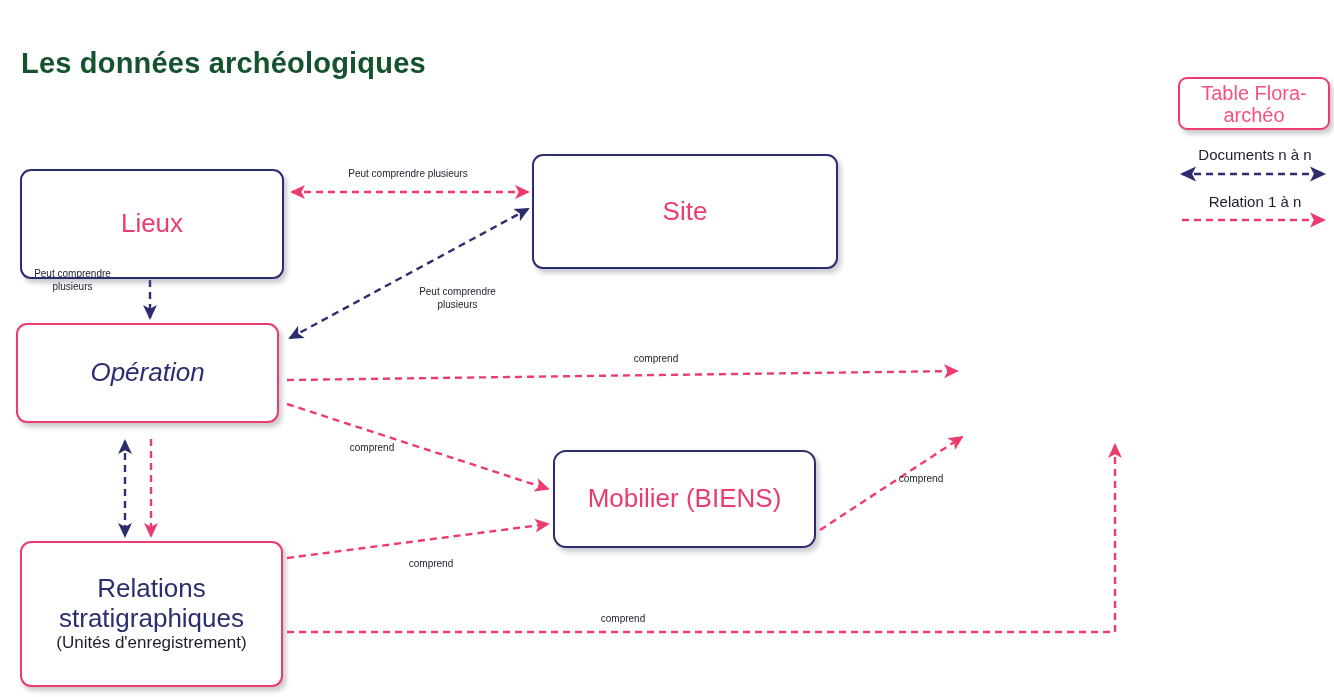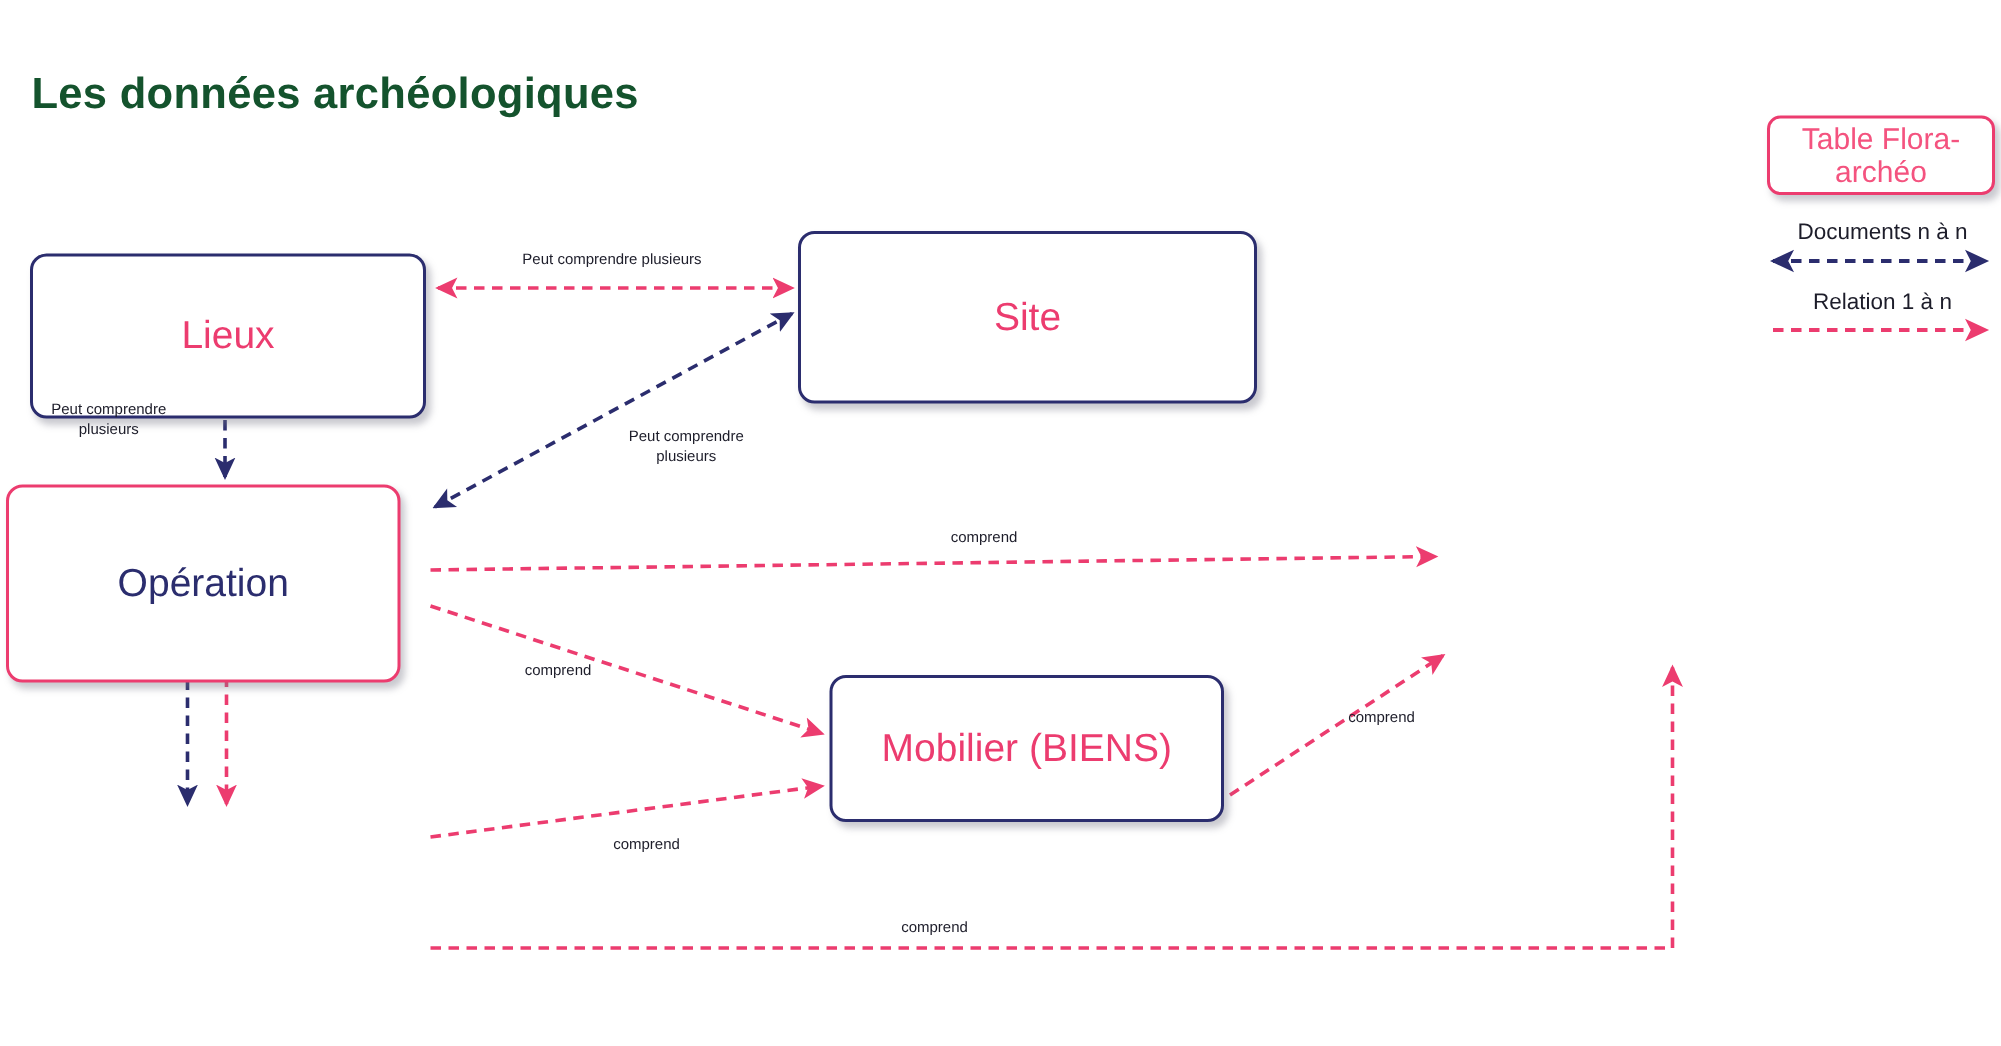--- a/index.html
+++ b/index.html
@@ -148,29 +148,33 @@
   </svg>
 
   <div class="node navy-border" style="left:20px; top:137px; width:264px; height:110px;margin-top:32px;">
     <div class="main pink">Lieux</div>
   </div>
 
   <div class="node navy-border" style="left:532px; top:154px; width:306px; height:115px;">
     <div class="main pink">Site</div>
   </div>
 
-  <div class="node pink-border" style="left:4px; top:323px; width:263px; height:132px;">
+  <div class="node pink-border" style="left:16px; top:323px; width:263px; height:100px;font-style:italic;">
     <div class="main navy">Opération</div>
   </div>
 
 
-  <div class="node navy-border" style="left:553px; top:450px; width:263px; height:98px;">
+  <div class="node navy-border" style="left:553px; top:450px; width:263px; height:98px;border-radius:13px;">
     <div class="main pink">Mobilier (BIENS)</div>
   </div>
 
+  <div class="node pink-border" style="left:20px; top:541px; width:263px; height:146px;">
+    <div class="main navy wrap" style="max-width:240px;">Relations stratigraphiques</div>
+    <div class="sub">(Unités d'enregistrement)</div>
+  </div>
 
   <div class="edge-label" style="left:297px; top:168px; width:222px;">Peut comprendre plusieurs</div>
   <div class="edge-label" style="left:0px; top:268px; width:145px;">Peut comprendre
 plusieurs</div>
   <div class="edge-label" style="left:370px; top:286px; width:175px;">Peut comprendre
 plusieurs</div>
   <div class="edge-label" style="left:612px; top:353px; width:88px;">comprend</div>
   <div class="edge-label" style="left:328px; top:442px; width:88px;">comprend</div>
   <div class="edge-label" style="left:877px; top:473px; width:88px;">comprend</div>
   <div class="edge-label" style="left:387px; top:558px; width:88px;">comprend</div>

